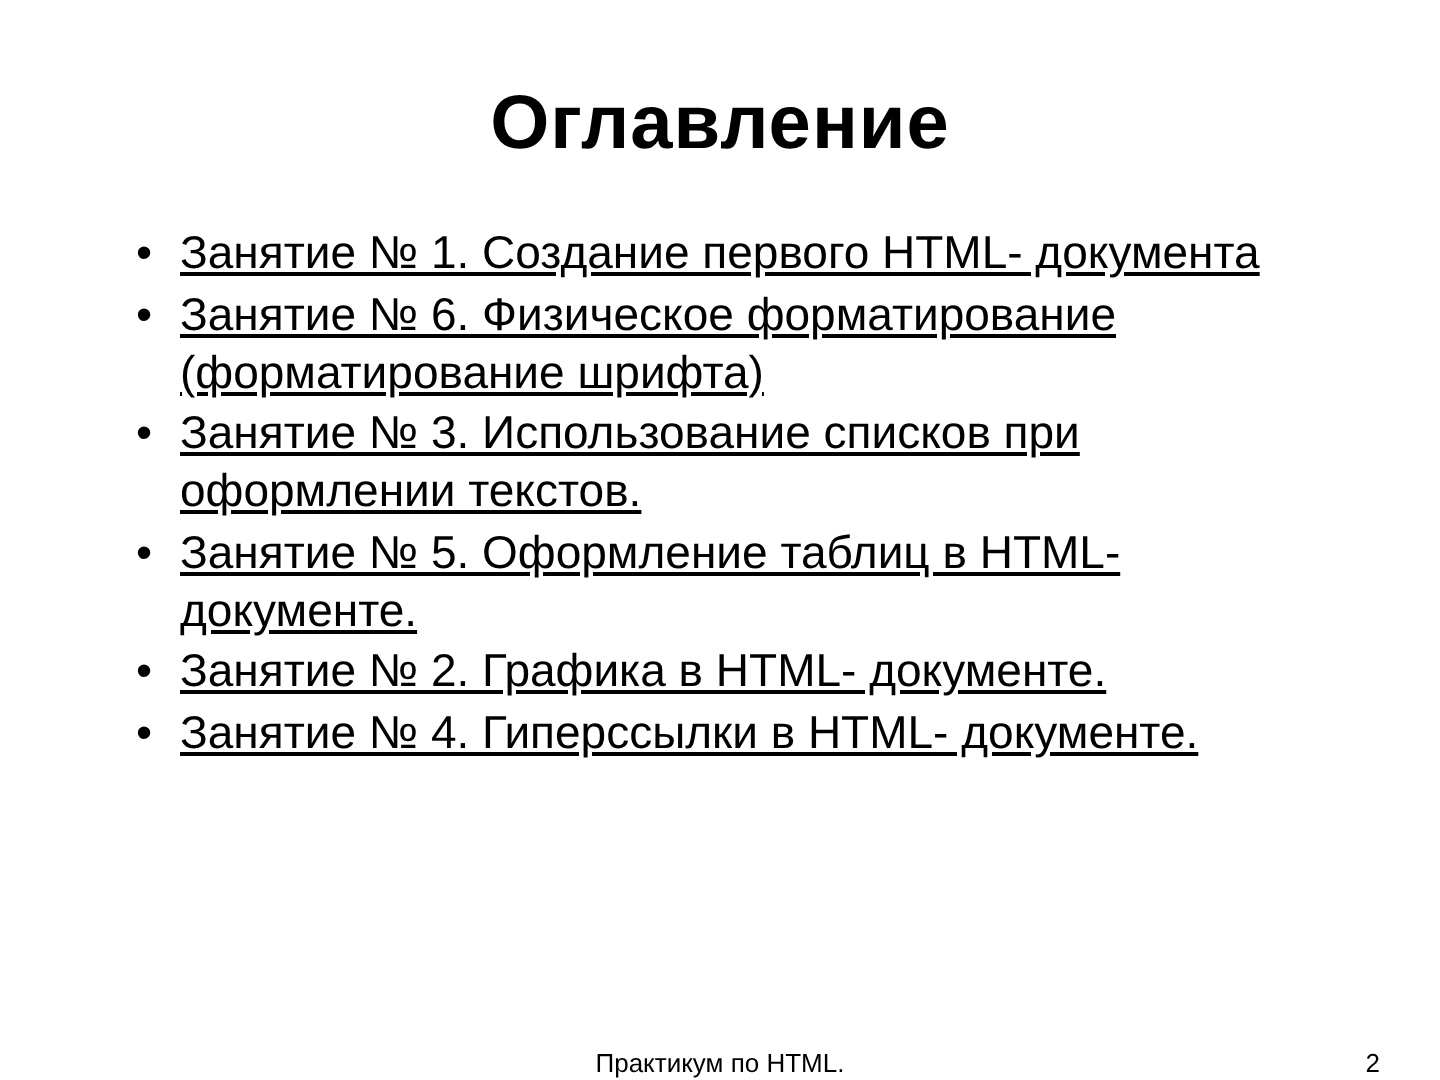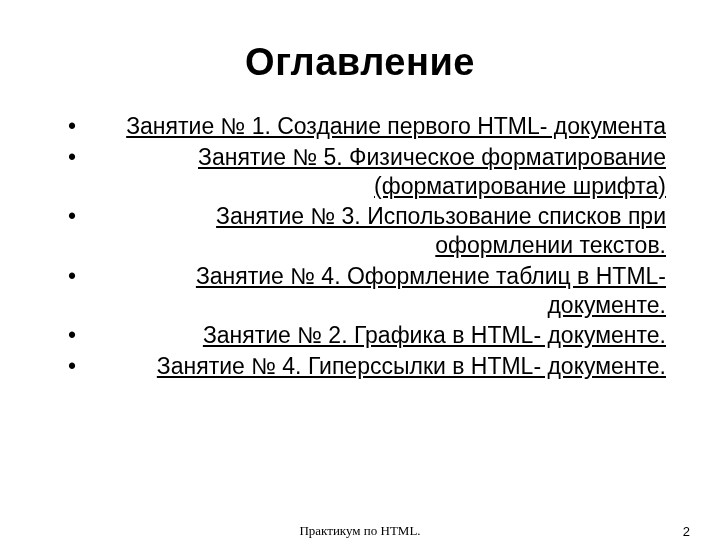--- a/index.html
+++ b/index.html
@@ -25,21 +25,20 @@
       text-align: center;
       font-weight: 700;
       font-size: 38px;
       margin: 6px 0 28px 0;
       letter-spacing: 0.5px;
     }
     ul.toc {
       list-style: none;
       margin: 0;
       padding: 0 0 0 18px;
-      text-align: right;
     }
     ul.toc li {
       position: relative;
       font-size: 23px;
       line-height: 1.25;
       margin: 0 0 2px 0;
       padding-left: 18px;
     }
     ul.toc li::before {
       content: "•";
@@ -55,21 +54,20 @@
       text-underline-offset: 2px;
     }
     .footer {
       position: absolute;
       bottom: 18px;
       left: 0;
       width: 720px;
       text-align: center;
       font-size: 13px;
       color: #000;
-      font-family: Liberation Serif, serif;
     }
     .pagenum {
       position: absolute;
       bottom: 18px;
       right: 30px;
       font-size: 13px;
       color: #000;
     }
   </style>
 </head>
@@ -77,27 +75,27 @@
 
 <div class="slide">
 
   <h1 class="title">Оглавление</h1>
 
   <ul class="toc">
     <li>
       <a href="#">Занятие № 1. Создание первого HTML- документа</a>
     </li>
     <li>
-      <a href="#">Занятие № 5. Физическое форматирование (форматирование шрифта)</a>
+      <a href="#">Занятие № 6. Физическое форматирование (форматирование шрифта)</a>
     </li>
     <li>
       <a href="#">Занятие № 3. Использование списков при оформлении текстов.</a>
     </li>
     <li>
-      <a href="#">Занятие № 4. Оформление таблиц в HTML- документе.</a>
+      <a href="#">Занятие № 5. Оформление таблиц в HTML- документе.</a>
     </li>
     <li>
       <a href="#">Занятие № 2. Графика в HTML- документе.</a>
     </li>
     <li>
       <a href="#">Занятие № 4. Гиперссылки в HTML- документе.</a>
     </li>
   </ul>
 
   <div class="footer">Практикум по HTML.</div>

